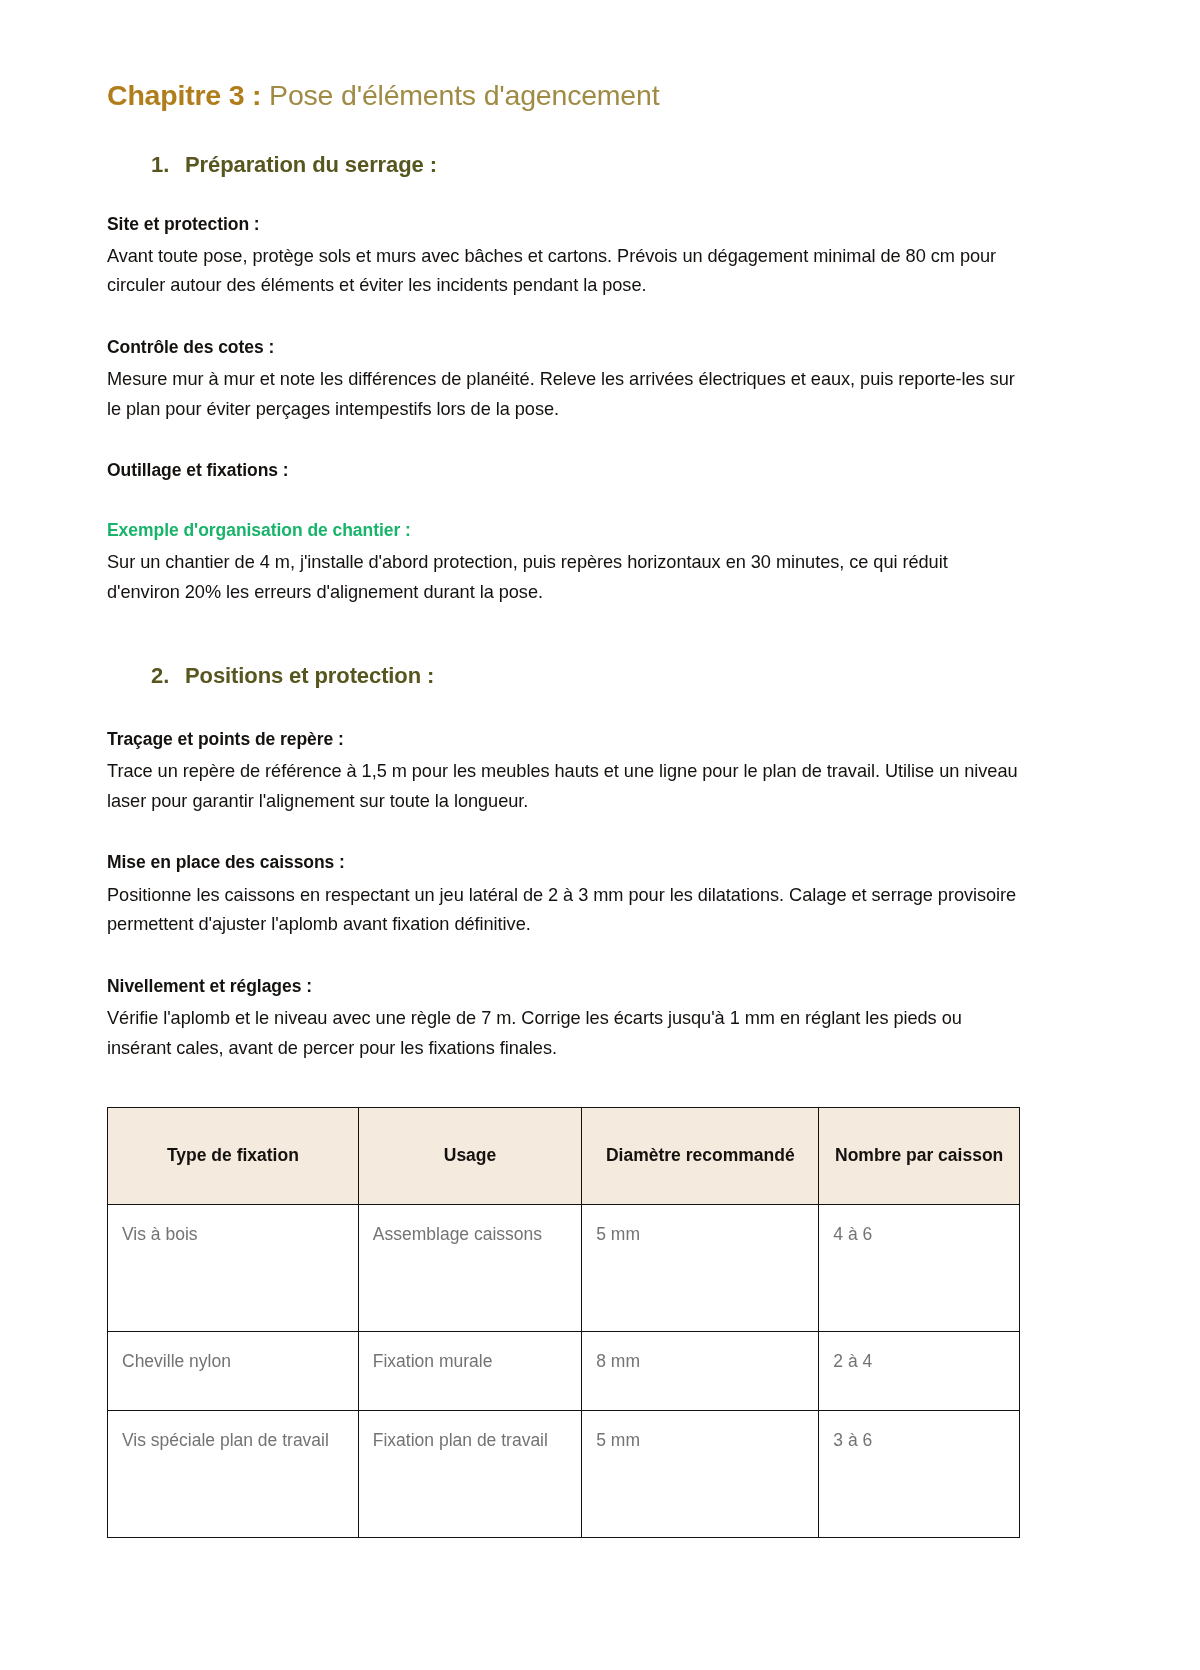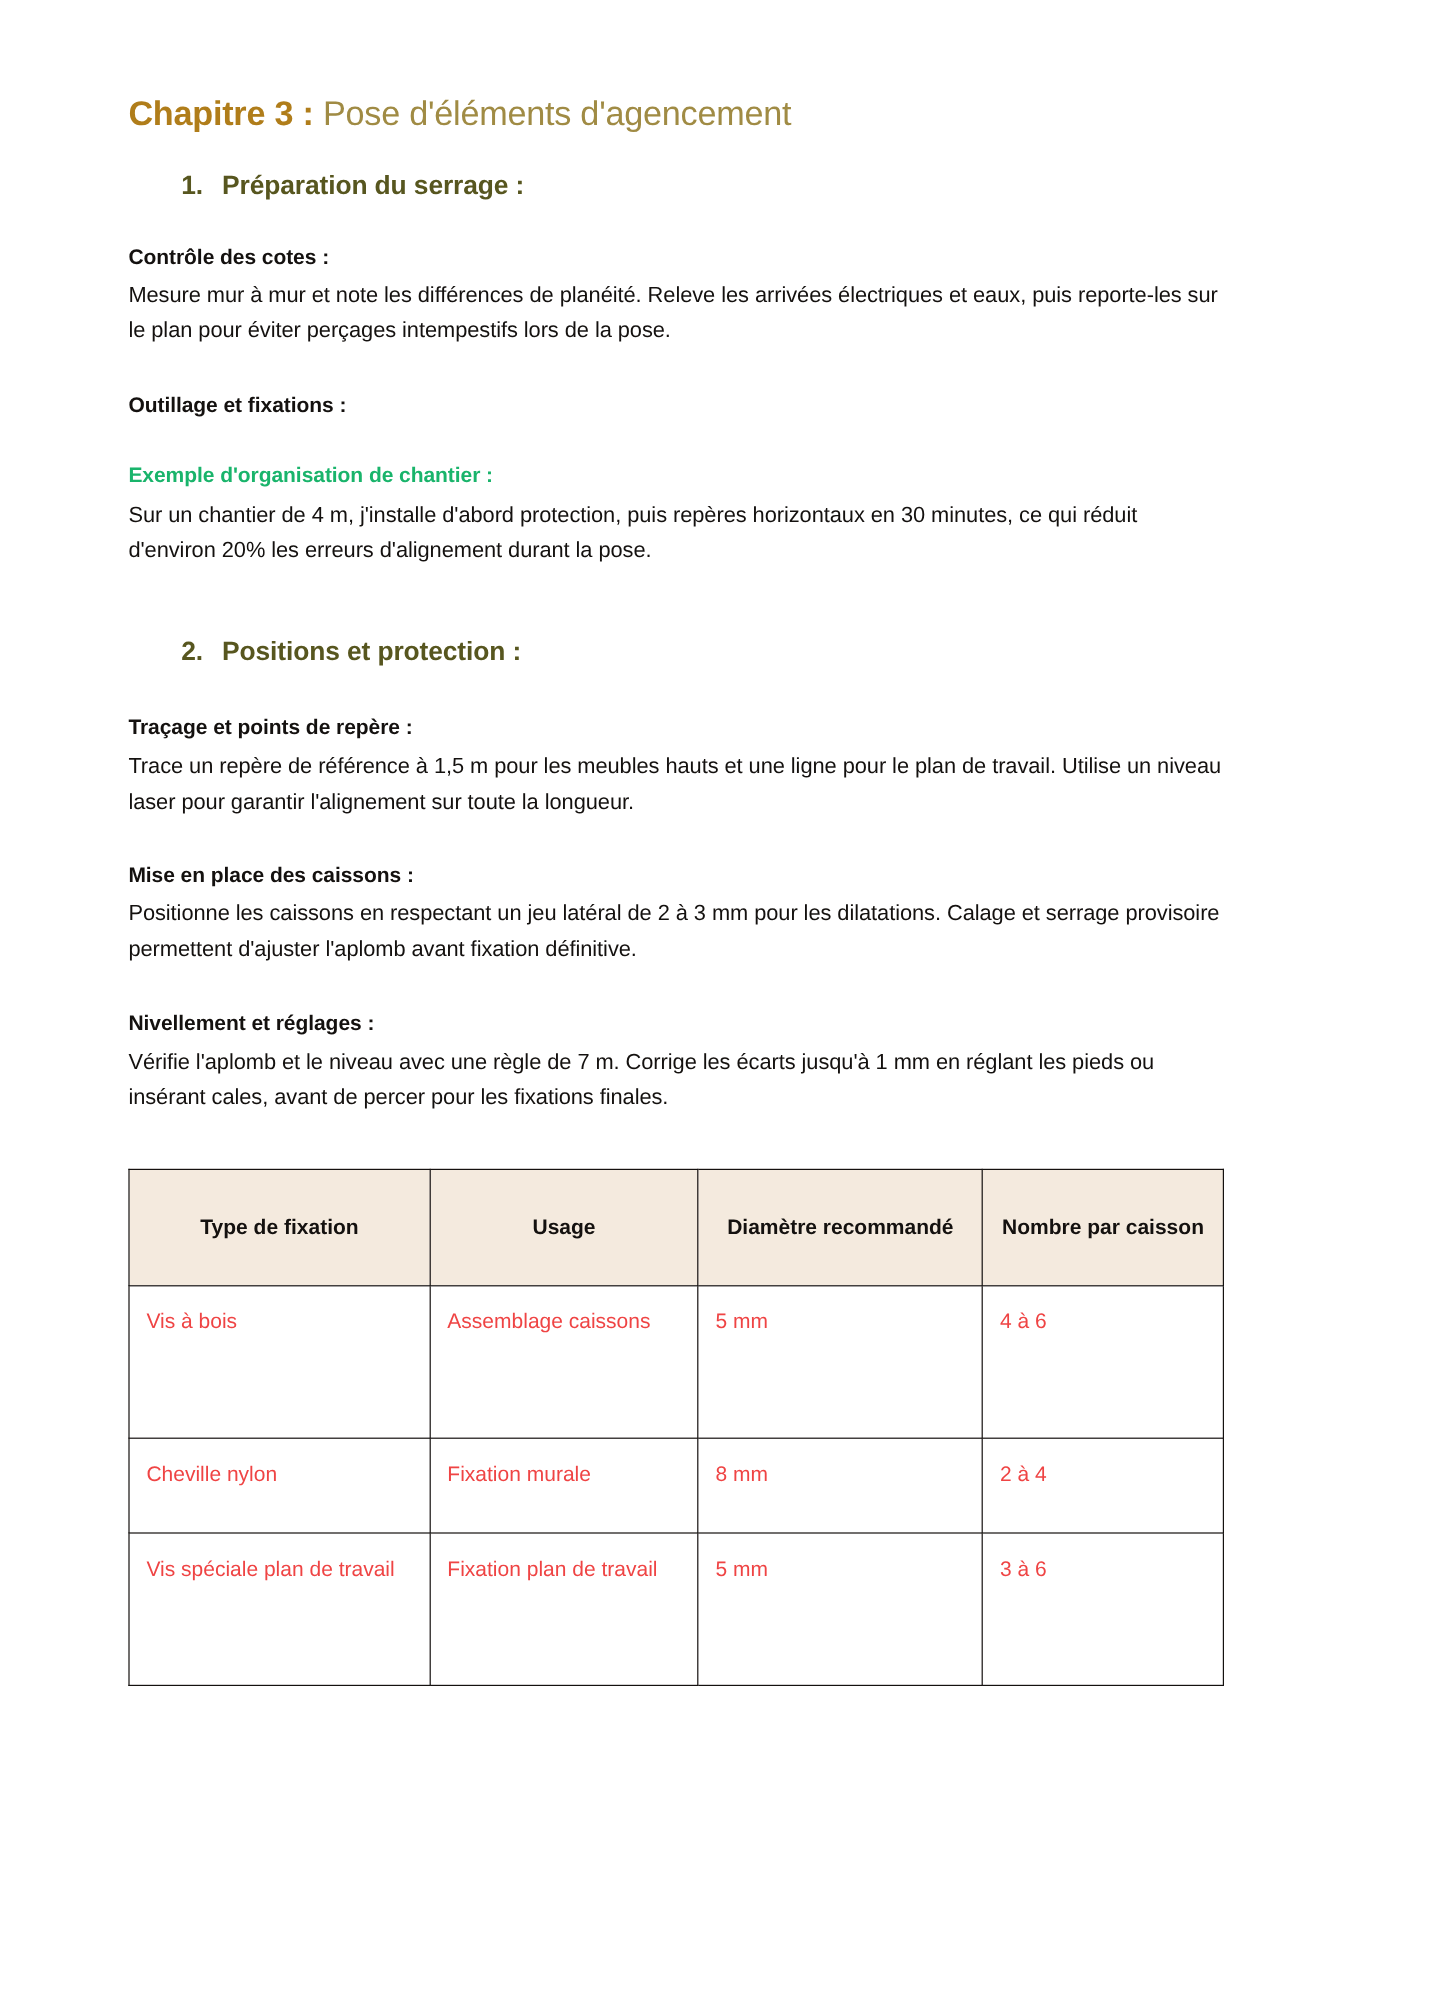--- a/index.html
+++ b/index.html
@@ -22,21 +22,21 @@
     background: #ffffff;
     box-sizing: border-box;
     padding: 78px 180px 0 107px;
   }
 
   
   .chapter-title {
     font-size: 28.5px;
     line-height: 1.25;
     letter-spacing: -0.2px;
-    margin: 0 0 28px 0;
+    margin: 0 0 38px 0;
     white-space: nowrap;
   }
   .chapter-title .chapter-label {
     font-weight: 700;
     color: #b07d1a;
   }
   .chapter-title .chapter-name {
     font-weight: 400;
     color: #a08b44;
   }
@@ -110,21 +110,21 @@
     color: #14110f;
     vertical-align: middle;
     padding: 16px 10px;
     line-height: 1.45;
     height: 64px;
   }
   .fixing-table tbody td {
     background: #ffffff;
     font-size: 17.5px;
     font-weight: 400;
-    color: #ef4444;
+    color: #737373;
     text-align: left;
     padding: 16px 14px 18px 14px;
     line-height: 1.55;
   }
   .fixing-table col.c1 { width: 27.5%; }
   .fixing-table col.c2 { width: 24.5%; }
   .fixing-table col.c3 { width: 26%; }
   .fixing-table col.c4 { width: 22%; }
 
   .row-tall td { height: 92px; }
@@ -138,20 +138,24 @@
   <h1 class="chapter-title">
     <span class="chapter-label">Chapitre 3 :</span>
     <span class="chapter-name">Pose d'éléments d'agencement</span>
   </h1>
 
   <h2 class="section-heading">
     <span class="num">1.</span>
     <span class="section-text">Préparation du serrage :</span>
   </h2>
 
+  <div class="block">
+    <p class="block-title">Site et protection :</p>
+    <p class="block-body">Avant toute pose, protège sols et murs avec bâches et cartons. Prévois un dégagement minimal de 80 cm pour circuler autour des éléments et éviter les incidents pendant la pose.</p>
+  </div>
 
   <div class="block">
     <p class="block-title">Contrôle des cotes :</p>
     <p class="block-body">Mesure mur à mur et note les différences de planéité. Releve les arrivées électriques et eaux, puis reporte-les sur le plan pour éviter perçages intempestifs lors de la pose.</p>
   </div>
 
   <div class="block">
     <p class="block-title">Outillage et fixations :</p>
   </div>
 

